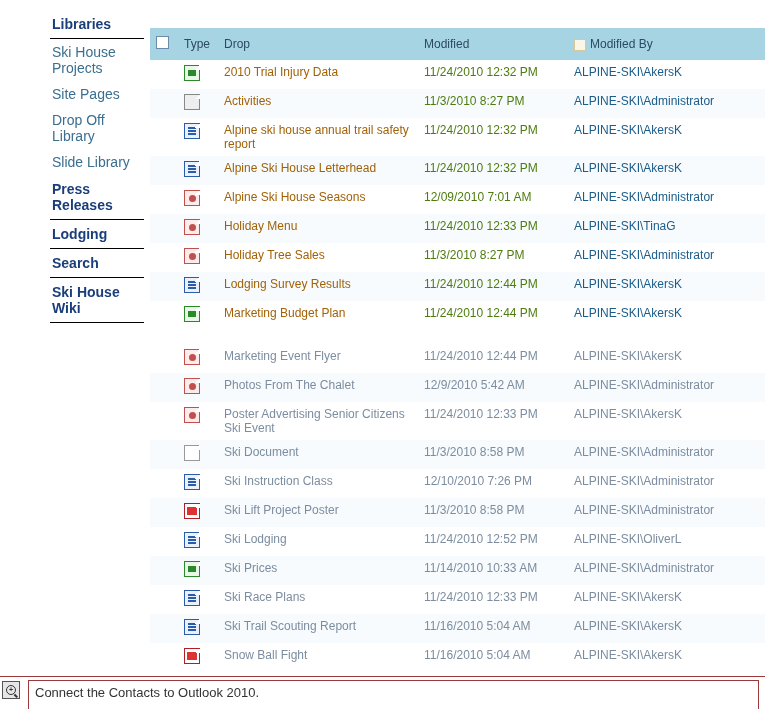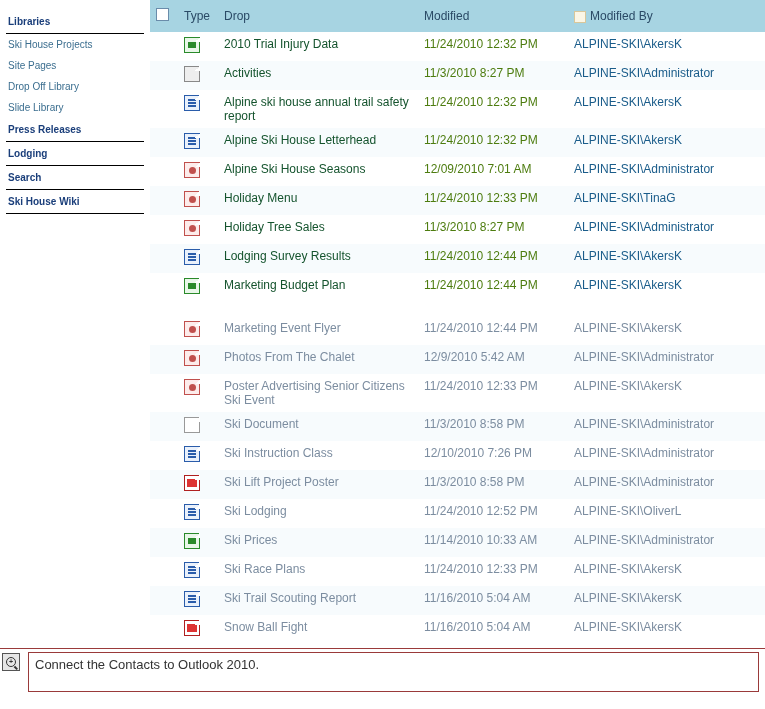--- a/index.html
+++ b/index.html
@@ -13,31 +13,33 @@
   .layout { display: flex; }
   .sidebar {
     width: 150px;
     padding: 10px 6px;
     flex-shrink: 0;
   }
   .nav-item {
     display: block;
     padding: 5px 2px;
     color: #3b6e8f;
-    font-size: 10px;
+    font-size: 14px;
     cursor: pointer;
+    margin-left: 44px;
   }
   .nav-item.bold {
     font-weight: bold;
     color: #1a3e7a;
     border-bottom: 1px solid #000;
     padding: 6px 2px;
   }
   .main {
     flex: 1;
+    margin-top: 28px;
   }
   .doc-table {
     width: 100%;
     border-collapse: collapse;
   }
   .doc-table thead tr {
     background: #a7d4e2;
   }
   .doc-table th {
     text-align: left;
@@ -49,21 +51,21 @@
   .doc-table th.chk { width: 28px; }
   .doc-table th.type { width: 40px; }
   .doc-table th.name { width: 200px; }
   .doc-table th.mod { width: 150px; }
   .doc-table td {
     padding: 5px 6px;
     vertical-align: top;
     font-size: 12px;
   }
   .doc-table tbody tr:nth-child(even) td { background:#f7fbfd; }
-  .link { color: #14532d; cursor: pointer; }
+  .link { color: #a16207; cursor: pointer; }
   .user { color: #1a5c8a; cursor: pointer; }
   .mod-text { color: #4d7c0f; }
   .section2 .link, .section2 .user, .section2 .mod-text { color:#7c8da0; }
   .divider-row td { height: 14px; background:#fff !important; }
   .head-chk {
     width:13px;height:13px;border:1px solid #6a8caa;display:inline-block;background:#fff;
   }
   .mb-chk {
     width:12px;height:12px;border:1px solid #d9c79a;background:#fbf6e6;display:inline-block;vertical-align:middle;margin-right:4px;
   }

